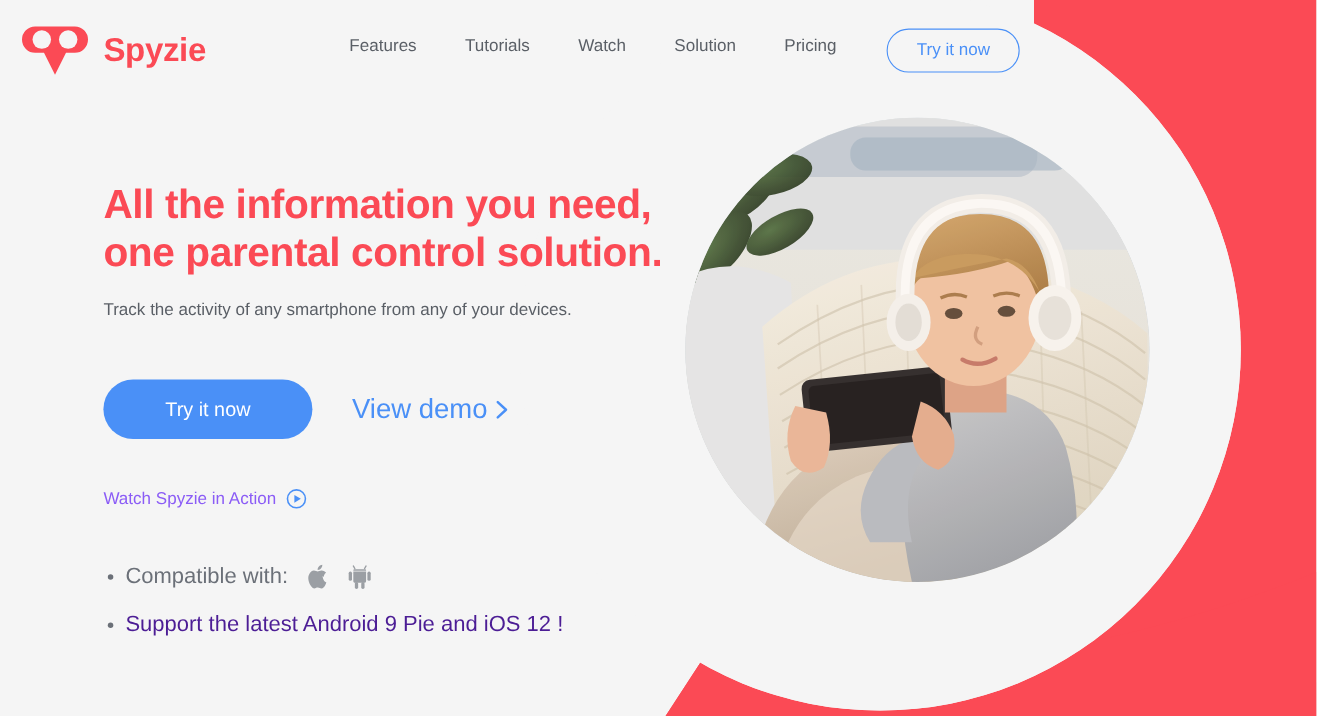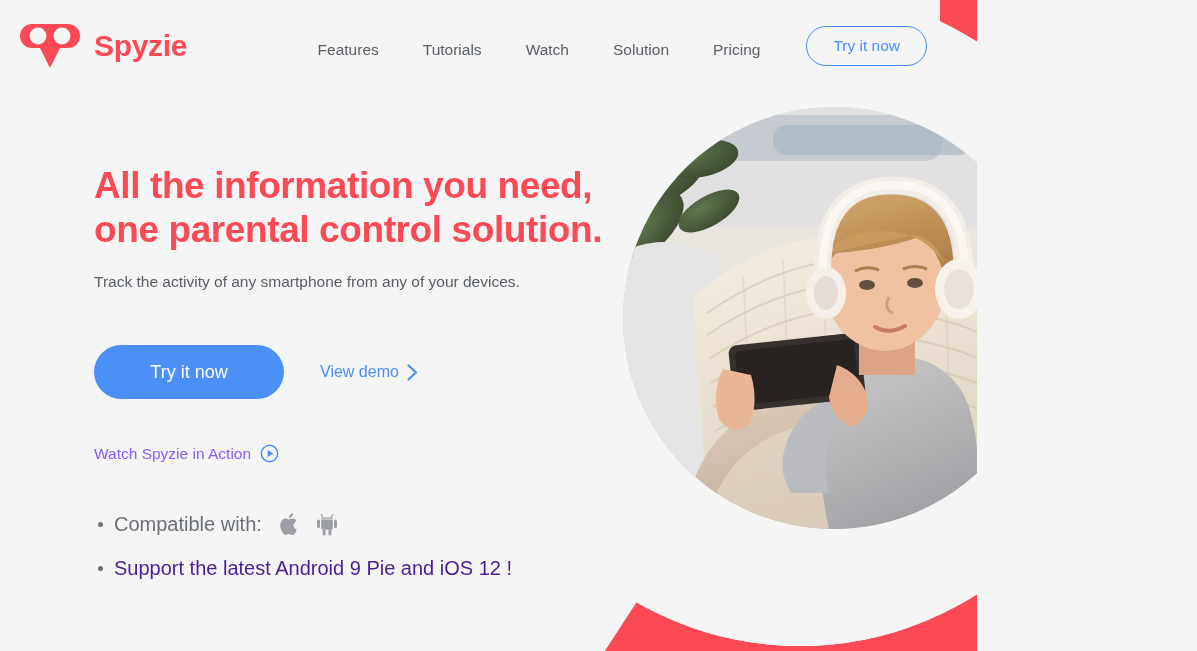--- a/index.html
+++ b/index.html
@@ -9,21 +9,21 @@
     width: 1197px; height: 651px;
     overflow: hidden;
   }
   body {
     background: #f5f5f5;
     font-family: "Liberation Sans", sans-serif;
     -webkit-font-smoothing: antialiased;
   }
   .page {
     position: relative;
-    width: 977px;
+    width: 1197px;
     height: 651px;
     background: #f5f5f5;
     overflow: hidden;
   }
 
   
   .bg-art {
     position: absolute;
     inset: 0;
     z-index: 0;
@@ -52,21 +52,21 @@
   .brand-mark { width: 60px; height: 48px; display: block; }
   .brand-name {
     color: #fb4a55;
     font-size: 30px;
     font-weight: bold;
     letter-spacing: -0.3px;
     line-height: 1;
   }
   .main-nav {
     display: flex;
-    align-items: flex-end;
+    align-items: flex-start;
     gap: 0px;
     margin-left: auto;
     margin-right: 250px;
   }
   .nav-link {
     color: #5a5f66;
     font-size: 15.5px;
     text-decoration: none;
     padding: 8px 22px;
     white-space: nowrap;
@@ -128,21 +128,21 @@
     height: 54px;
     cursor: pointer;
     font-family: "Liberation Sans", sans-serif;
     text-decoration: none;
   }
   .link-demo {
     display: inline-flex;
     align-items: center;
     gap: 8px;
     color: #4a90f7;
-    font-size: 16px;
+    font-size: 25px;
     text-decoration: none;
   }
   .chev { display: inline-block; width: 11px; height: 17px; }
 
   .watch-row {
     display: inline-flex;
     align-items: center;
     gap: 9px;
     margin-top: 45px;
     color: #8b5cf6;

